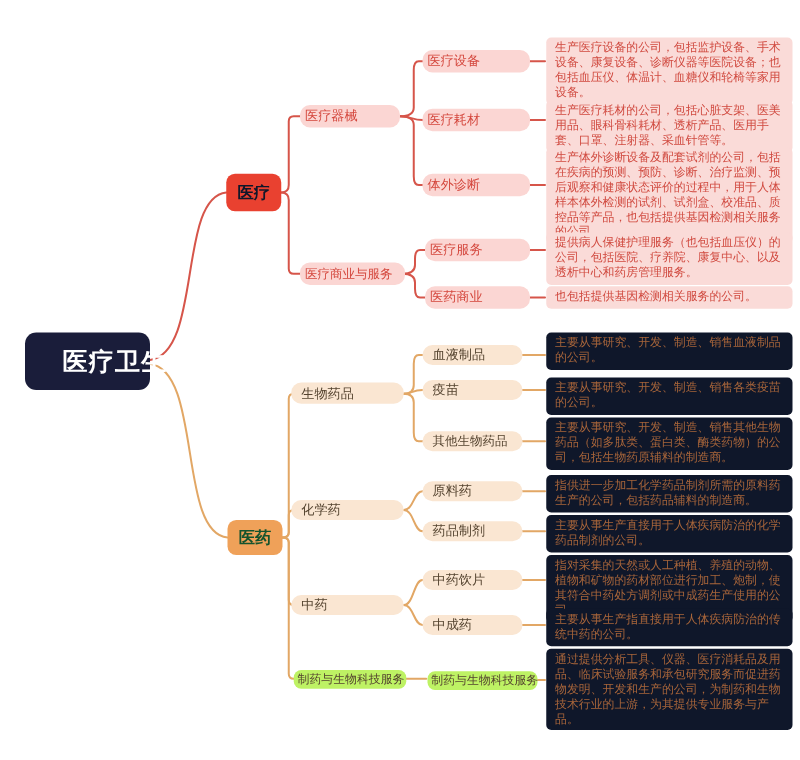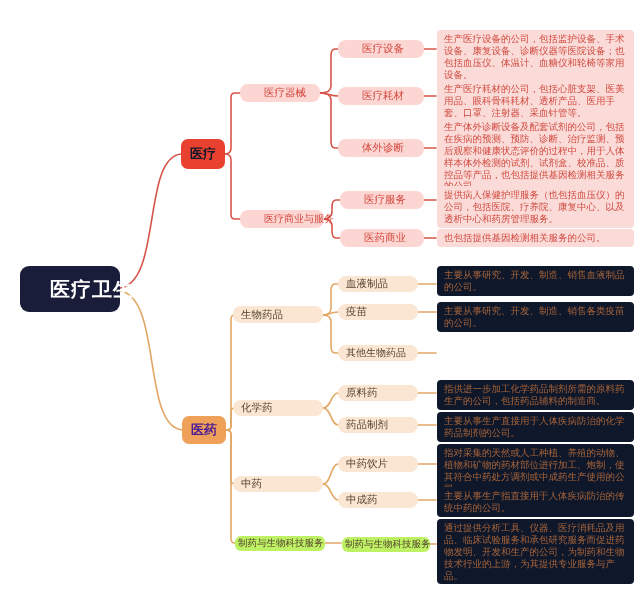--- a/index.html
+++ b/index.html
@@ -12,26 +12,26 @@
   .root-node{
     background:#1a1d3a;color:#ffffff;font-size:20px;font-weight:bold;
     border-radius:9px;display:flex;align-items:center;justify-content:center;
     letter-spacing:1px;
   }
   .main-red{
     background:#e94130;color:#0f172a;font-size:13px;font-weight:bold;
     border-radius:7px;display:flex;align-items:center;justify-content:center;
   }
   .main-orange{
-    background:#efa159;color:#4c1d95;font-size:13px;font-weight:bold;
+    background:#efa159;color:#14532d;font-size:13px;font-weight:bold;
     border-radius:7px;display:flex;align-items:center;justify-content:center;
   }
   .node-pink{
     background:#fbd6d3;color:#d4473d;font-size:10.5px;border-radius:8px;
-    display:flex;align-items:center;padding-left:24px;font-family:Liberation Mono, monospace;
+    display:flex;align-items:center;padding-left:4px;font-family:Liberation Mono, monospace;
   }
   .node-cream{
     background:#fae6d2;color:#54432f;font-size:10.5px;border-radius:8px;
     display:flex;align-items:center;padding-left:8px;
   }
   .node-plain{
     background:#bef264;color:#54432f;font-size:9.5px;border-radius:6px;
     display:flex;align-items:center;padding-left:3px;
   }
   .desc{
@@ -116,19 +116,20 @@
   <div class="node node-cream" style="left:338px;top:304px;width:80px;height:16px;">疫苗</div>
   <div class="node node-cream" style="left:338px;top:345px;width:80px;height:16px;font-size:10px;">其他生物药品</div>
   <div class="node node-cream" style="left:338px;top:385px;width:80px;height:16px;">原料药</div>
   <div class="node node-cream" style="left:338px;top:417px;width:80px;height:16px;">药品制剂</div>
   <div class="node node-cream" style="left:338px;top:456px;width:80px;height:16px;">中药饮片</div>
   <div class="node node-cream" style="left:338px;top:492px;width:80px;height:16px;">中成药</div>
   <div class="node node-plain" style="left:342px;top:537px;width:88px;height:15px;">制药与生物科技服务</div>
 
   <div class="desc desc-orange" style="top:266px;">主要从事研究、开发、制造、销售血液制品的公司。</div>
   <div class="desc desc-orange" style="top:302px;">主要从事研究、开发、制造、销售各类疫苗的公司。</div>
+  <div class="desc desc-orange" style="top:334px;">主要从事研究、开发、制造、销售其他生物药品（如多肽类、蛋白类、酶类药物）的公司，包括生物药原辅料的制造商。</div>
   <div class="desc desc-orange" style="top:380px;">指供进一步加工化学药品制剂所需的原料药生产的公司，包括药品辅料的制造商。</div>
   <div class="desc desc-orange" style="top:412px;">主要从事生产直接用于人体疾病防治的化学药品制剂的公司。</div>
   <div class="desc desc-orange" style="top:444px;">指对采集的天然或人工种植、养殖的动物、植物和矿物的药材部位进行加工、炮制，使其符合中药处方调剂或中成药生产使用的公司。</div>
   <div class="desc desc-orange" style="top:487px;">主要从事生产指直接用于人体疾病防治的传统中药的公司。</div>
   <div class="desc desc-orange" style="top:519px;">通过提供分析工具、仪器、医疗消耗品及用品、临床试验服务和承包研究服务而促进药物发明、开发和生产的公司，为制药和生物技术行业的上游，为其提供专业服务与产品。</div>
 
 </div>
 
 </body></html>

